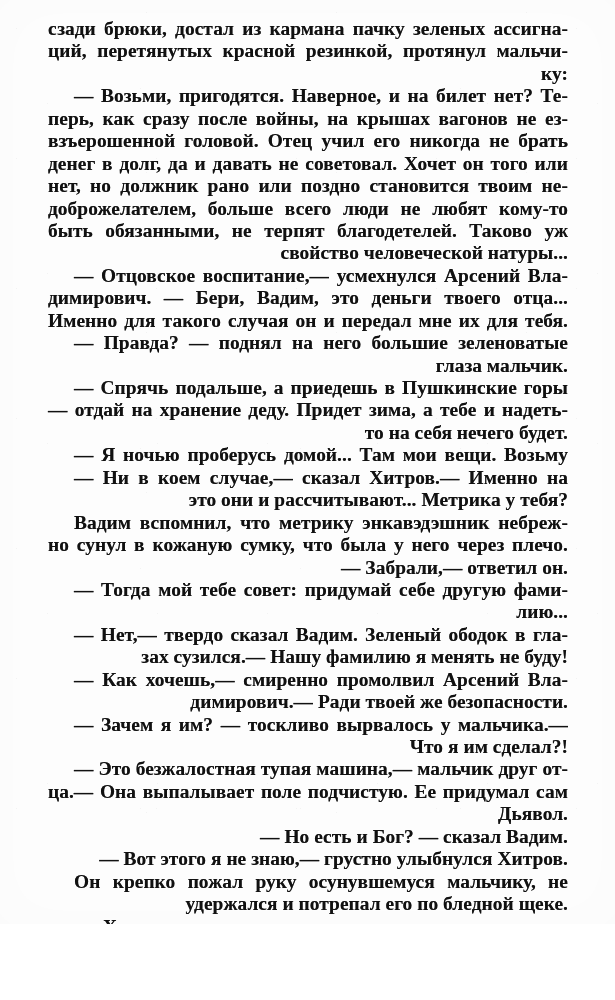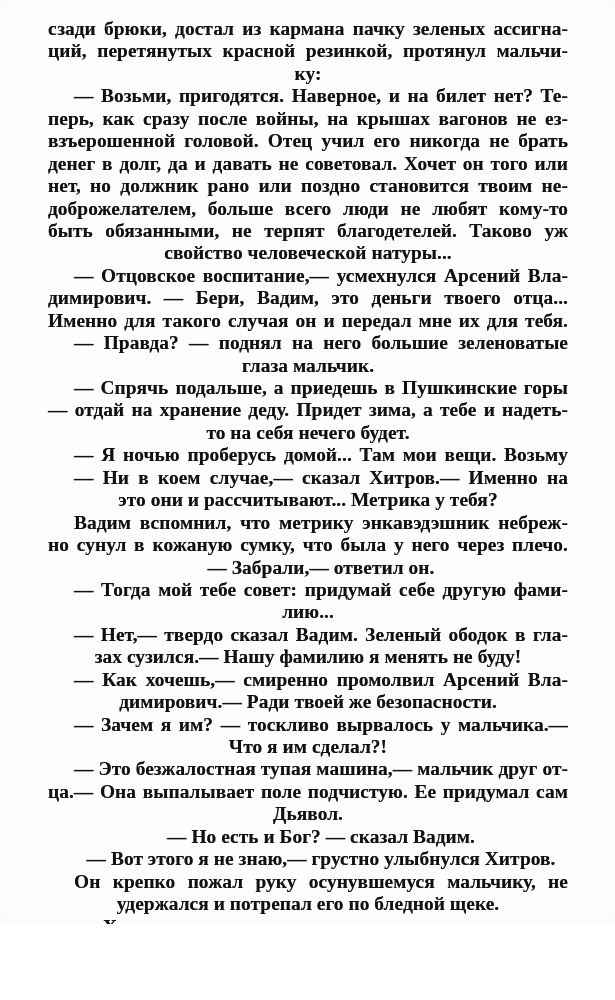--- a/index.html
+++ b/index.html
@@ -45,21 +45,21 @@
   
   .line.just {
     white-space: normal;
     text-align: justify;
     text-align-last: justify;
   }
 
   
   .line.flush {
     white-space: pre;
-    text-align: center;
+    text-align: right;
   }
 
   
   .line.indent {
     text-indent: 26px;
   }
 
   .line.indent.just {
     text-indent: 26px;
   }

